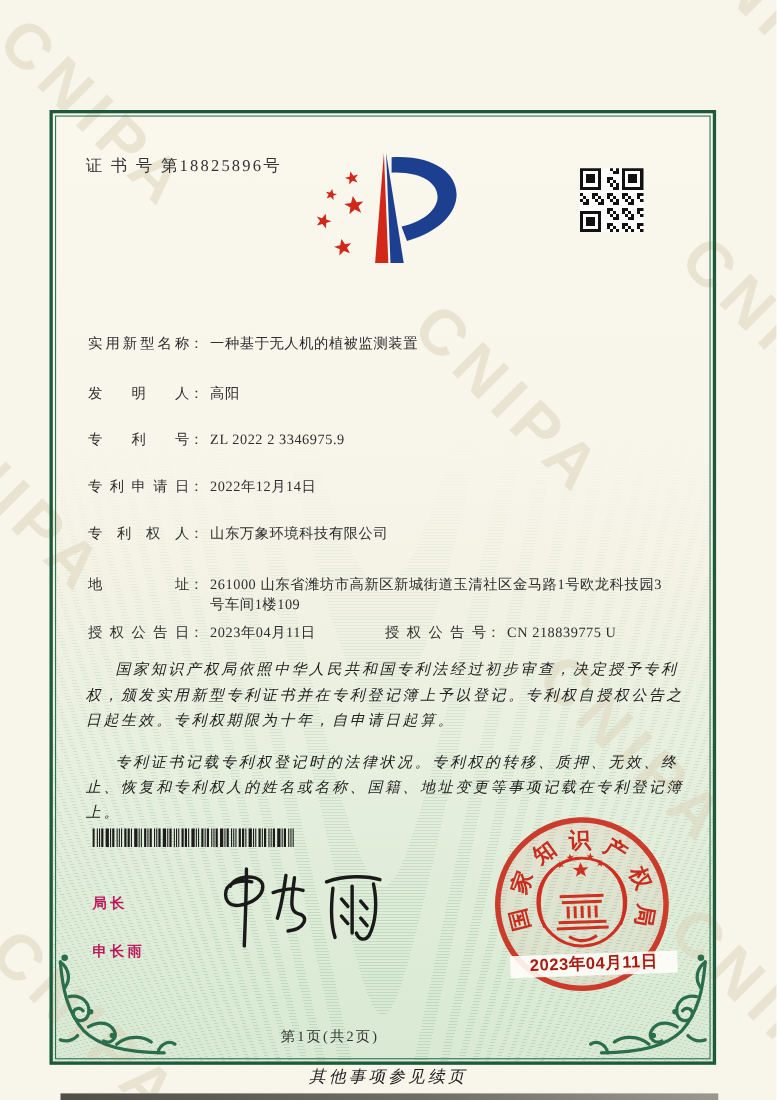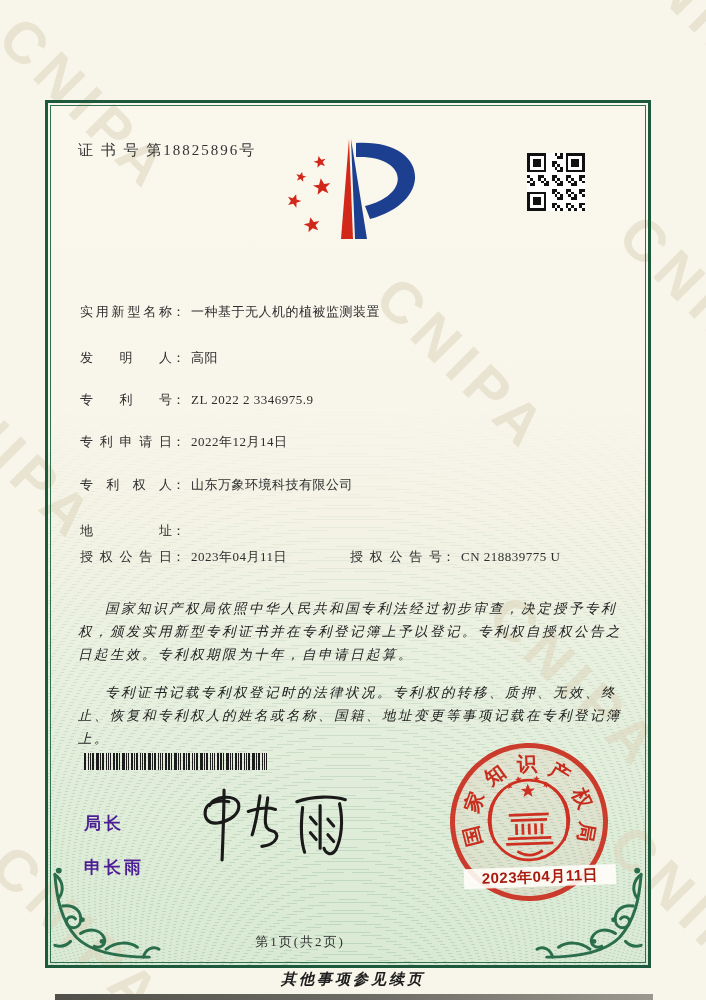--- a/index.html
+++ b/index.html
@@ -43,40 +43,40 @@
   .mb1{margin-bottom:26px;}.mb2{margin-bottom:22px;align-items:flex-end;}.mb3{margin-bottom:23px;}
   .mb4{margin-bottom:6px;}
   .grant-row .grp{display:flex;}
   .grant-row .grp1{width:270px;flex:none;}
   .grant-row .grp2{}
   .paras{left:78px;top:597px;width:556px;font-size:13.5px;font-style:italic;
          line-height:23px;letter-spacing:2.5px;color:#222;}
   .paras p{margin:0;text-indent:2em;}
   .paras p + p{margin-top:15px;}
   .barcode{left:84px;top:753px;}
-  .signer{font-family:"Liberation Sans",sans-serif;font-weight:600;font-size:17px;
-          letter-spacing:3px;color:#4c1d95;}
+  .signer{font-family:"Liberation Sans",sans-serif;font-weight:600;font-size:13px;
+          letter-spacing:3px;color:#be185d;}
   .signer-title{left:84px;top:812px;}
   .signer-name{left:84px;top:856px;}
   .signature{left:192px;top:786px;}
   
   .seal{left:450px;top:743px;width:158px;height:158px;transform:rotate(-2deg);z-index:6;}
   .seal-ring{position:absolute;inset:0;border-radius:50%;border:5px solid rgba(201,32,18,.85);
              background:radial-gradient(circle,rgba(220,60,40,.05) 55%,rgba(220,60,40,.12) 100%);}
   .seal-char{position:absolute;left:50%;top:50%;font-size:20px;font-weight:bold;
              color:rgba(198,28,14,.92);font-family:"Liberation Serif",serif;}
   .seal-emblem{position:absolute;left:50%;top:50%;transform:translate(-50%,-52%);opacity:.92;}
   .seal-date{position:absolute;left:12px;right:-6px;bottom:14px;height:20px;
              background:rgba(255,253,248,.9);color:#a81b0e;font-weight:bold;font-size:15px;
              text-align:center;line-height:20px;letter-spacing:.5px;
              font-family:"Liberation Sans",sans-serif;}
   .page-no{left:45px;top:933px;width:510px;text-align:center;font-size:13px;
            letter-spacing:2px;color:#333;}
   .footnote{left:0;top:970px;width:706px;text-align:center;font-size:15px;font-style:italic;
-            font-weight:bold;letter-spacing:3px;color:#1d1d1d;}
+            font-weight:normal;letter-spacing:3px;color:#1d1d1d;}
   .scan-strip{left:55px;bottom:0;width:598px;height:6px;
               background:linear-gradient(90deg,#504f49,#6e6d66 55%,#9b998f);}
   svg{display:block;}
 </style>
 </head>
 <body>
 
 <div class="page">
 
   <div class="frame-bg">
@@ -269,20 +269,21 @@
         <span class="fv">2022年12月14日</span>
       </div>
       <div class="frow mb1">
         <span class="fl">专利权人</span>
           <span class="fc">：</span>
         <span class="fv">山东万象环境科技有限公司</span>
       </div>
       <div class="frow addr mb4">
         <span class="fl">地址</span>
           <span class="fc">：</span>
+        <span class="fv">261000 山东省潍坊市高新区新城街道玉清社区金马路1号欧龙科技园3号车间1楼109</span>
       </div>
       <div class="frow grant-row">
         <span class="grp grp1">
           <span class="fl">授权公告日</span>
             <span class="fc">：</span>
           <span class="fv">2023年04月11日</span>
         </span>
         <span class="grp grp2">
           <span class="fl">授权公告号</span>
             <span class="fc">：</span>

